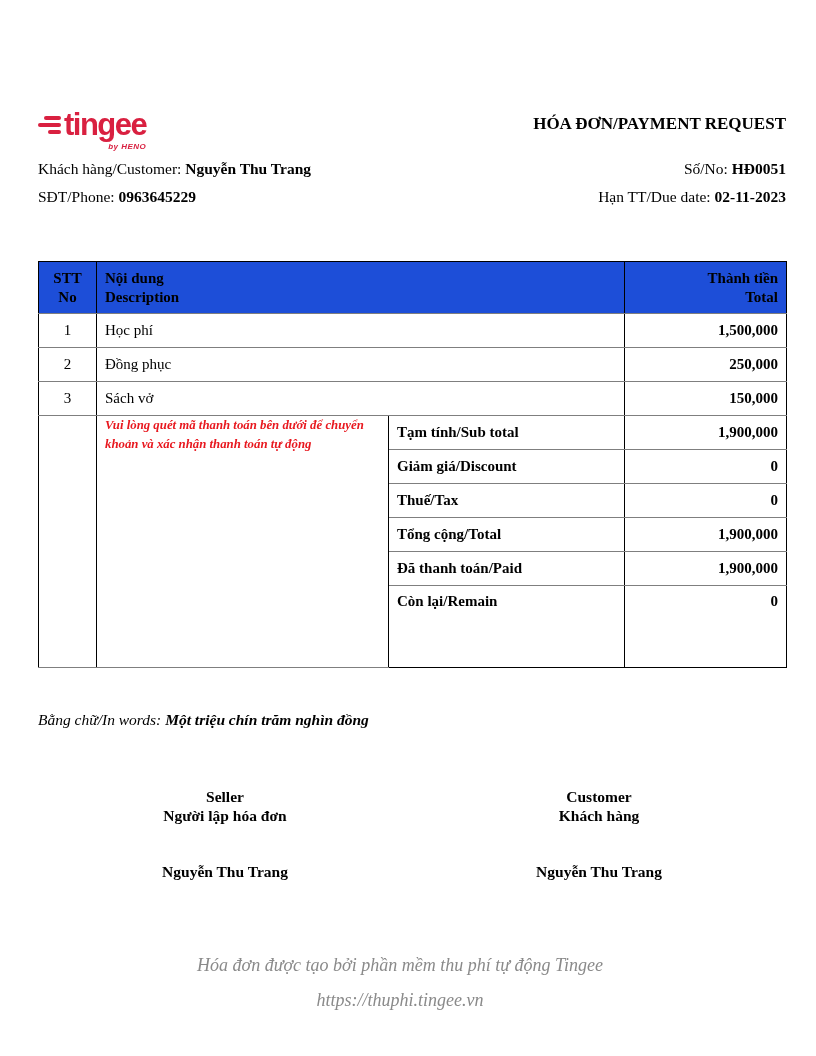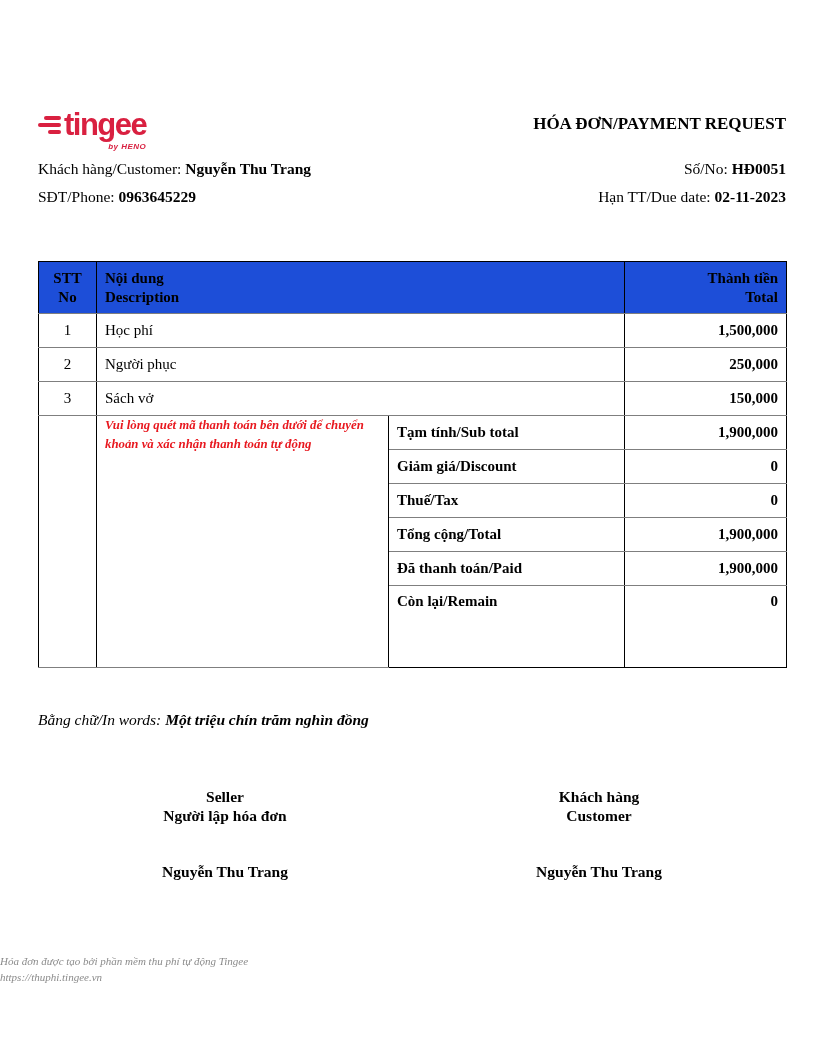--- a/index.html
+++ b/index.html
@@ -163,25 +163,26 @@
     font-size: 15.5px;
     margin-top: 37px;
   }
 
   
   .footer {
     position: absolute;
     left: 0;
     top: 955px;
     width: 800px;
+    text-align: center;
     font-style: italic;
     color: #8a8a8a;
-    font-size: 11px;
-  }
-  .footer .f2 { margin-top: 4px; }
+    font-size: 18px;
+  }
+  .footer .f2 { margin-top: 14px; }
 </style>
 </head>
 <body>
 
 <div class="page">
 
   <div class="header-top">
     <div class="logo">
       <div class="logo-row">
         <span class="speed-lines">
@@ -242,21 +243,21 @@
       </tr>
     </thead>
     <tbody>
       <tr class="item-row">
         <td class="cell-no">1</td>
         <td class="cell-desc" colspan="2">Học phí</td>
         <td class="cell-amount">1,500,000</td>
       </tr>
       <tr class="item-row">
         <td class="cell-no">2</td>
-        <td class="cell-desc" colspan="2">Người phục</td>
+        <td class="cell-desc" colspan="2">Đồng phục</td>
         <td class="cell-amount">250,000</td>
       </tr>
       <tr class="item-row">
         <td class="cell-no">3</td>
         <td class="cell-desc" colspan="2">Sách vở</td>
         <td class="cell-amount">150,000</td>
       </tr>
       <tr>
         <td class="empty-no" rowspan="6"></td>
         <td class="note-cell" rowspan="6">
@@ -293,22 +294,22 @@
     <b>Một triệu chín trăm nghìn đồng</b>
   </div>
 
   <div class="signatures">
     <div class="sig-col">
       <div class="sig-title">Seller</div>
       <div class="sig-title">Người lập hóa đơn</div>
       <div class="sig-name">Nguyễn Thu Trang</div>
     </div>
     <div class="sig-col">
+      <div class="sig-title">Customer</div>
       <div class="sig-title">Khách hàng</div>
-      <div class="sig-title">Customer</div>
       <div class="sig-name">Nguyễn Thu Trang</div>
     </div>
   </div>
 
 </div>
 
 <div class="footer">
   <div class="f1">Hóa đơn được tạo bởi phần mềm thu phí tự động Tingee</div>
   <div class="f2">https://thuphi.tingee.vn</div>
 </div>

